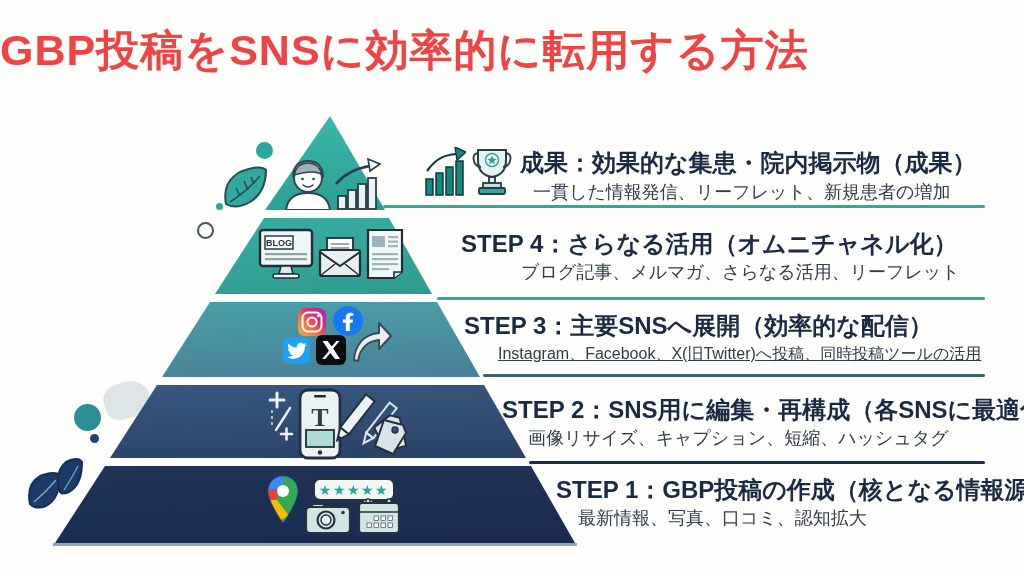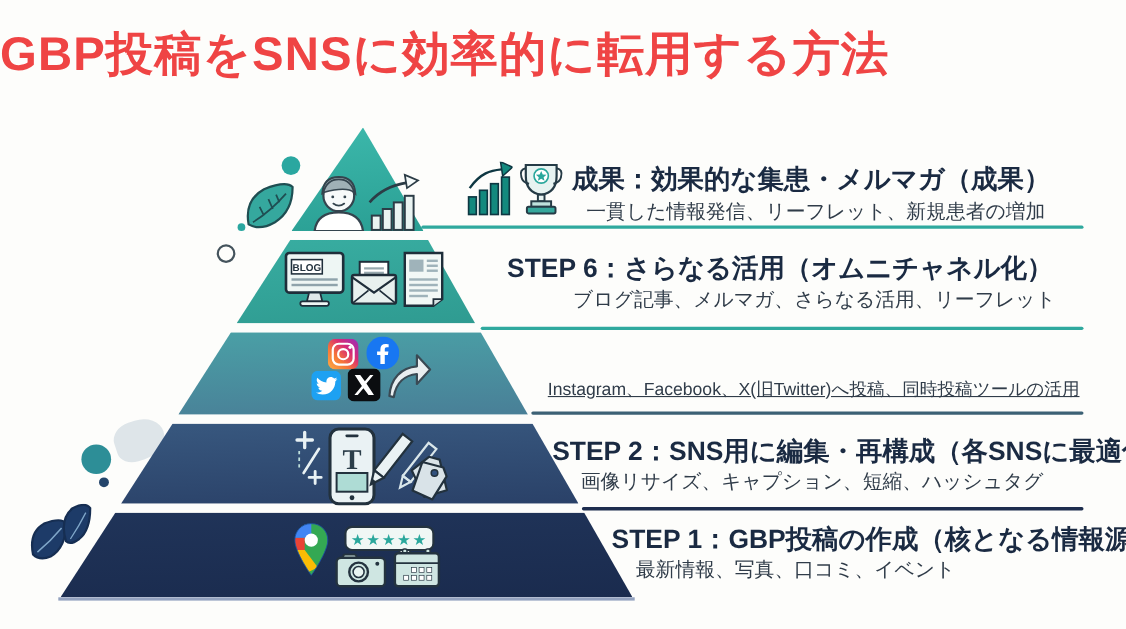--- a/index.html
+++ b/index.html
@@ -271,27 +271,28 @@
           <rect x="119" y="42" width="4.5" height="4.5"></rect>
         <rect x="126" y="42" width="4.5" height="4.5"></rect>
           <rect x="105" y="49" width="4.5" height="4.5"></rect>
         <rect x="112" y="49" width="4.5" height="4.5"></rect>
           <rect x="119" y="49" width="4.5" height="4.5"></rect>
         <rect x="126" y="49" width="4.5" height="4.5"></rect>
       </g>
     </g>
   </svg>
 
-  <div class="row-title t1">成果：効果的な集患・メルマガ（成果）</div>
+  <div class="row-title t1">成果：効果的な集患・院内掲示物（成果）</div>
   <div class="row-sub s1">一貫した情報発信、リーフレット、新規患者の増加</div>
 
-  <div class="row-title t2">STEP 6：さらなる活用（オムニチャネル化）</div>
+  <div class="row-title t2">STEP 4：さらなる活用（オムニチャネル化）</div>
   <div class="row-sub s2">ブログ記事、メルマガ、さらなる活用、リーフレット</div>
 
+  <div class="row-title t3">STEP 3：主要SNSへ展開（効率的な配信）</div>
   <div class="row-sub s3">Instagram、Facebook、X(旧Twitter)へ投稿、同時投稿ツールの活用</div>
 
   <div class="row-title t4">STEP 2：SNS用に編集・再構成（各SNSに最適化）</div>
   <div class="row-sub s4">画像リサイズ、キャプション、短縮、ハッシュタグ</div>
 
   <div class="row-title t5">STEP 1：GBP投稿の作成（核となる情報源）</div>
-  <div class="row-sub s5">最新情報、写真、口コミ、イベント</div>
+  <div class="row-sub s5">最新情報、写真、口コミ、認知拡大</div>
 
 </div>
 
 </body></html>

